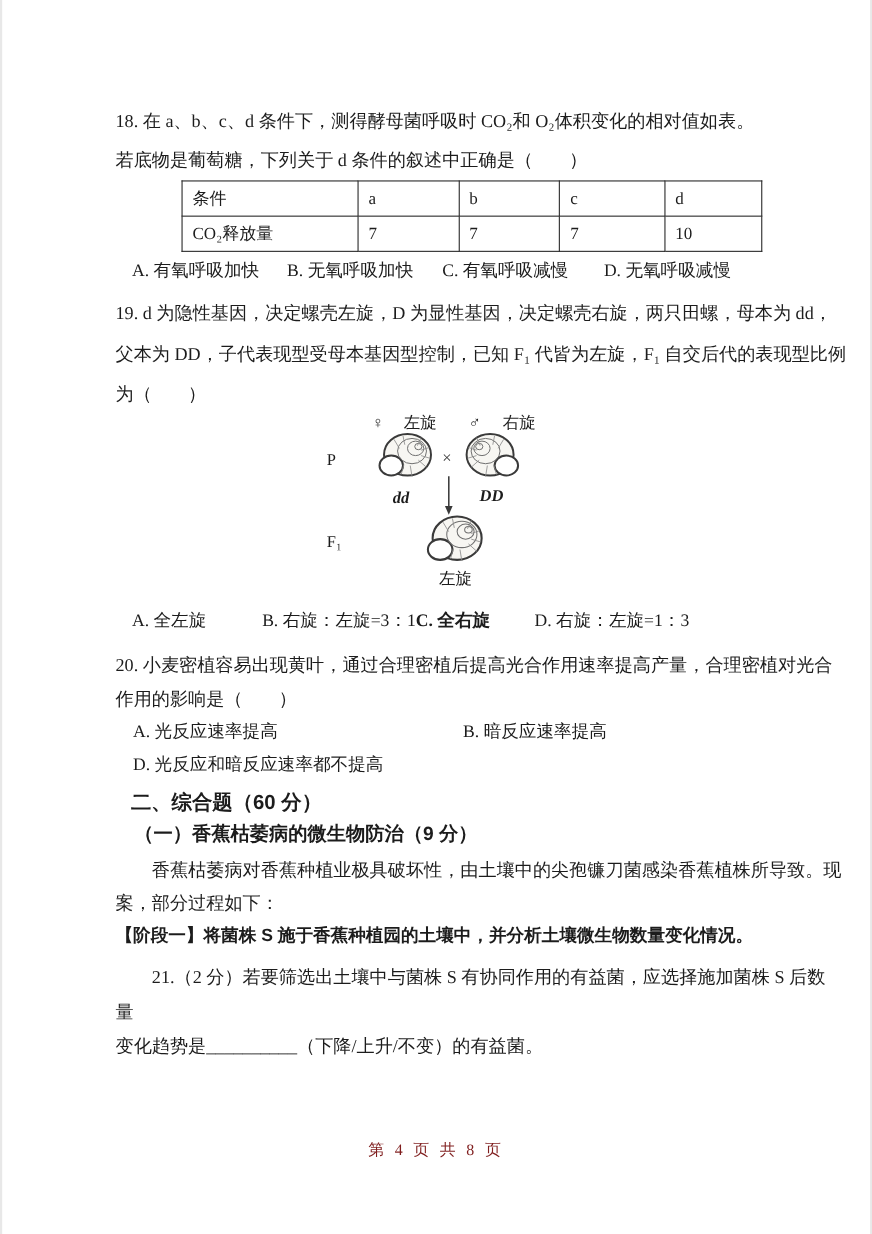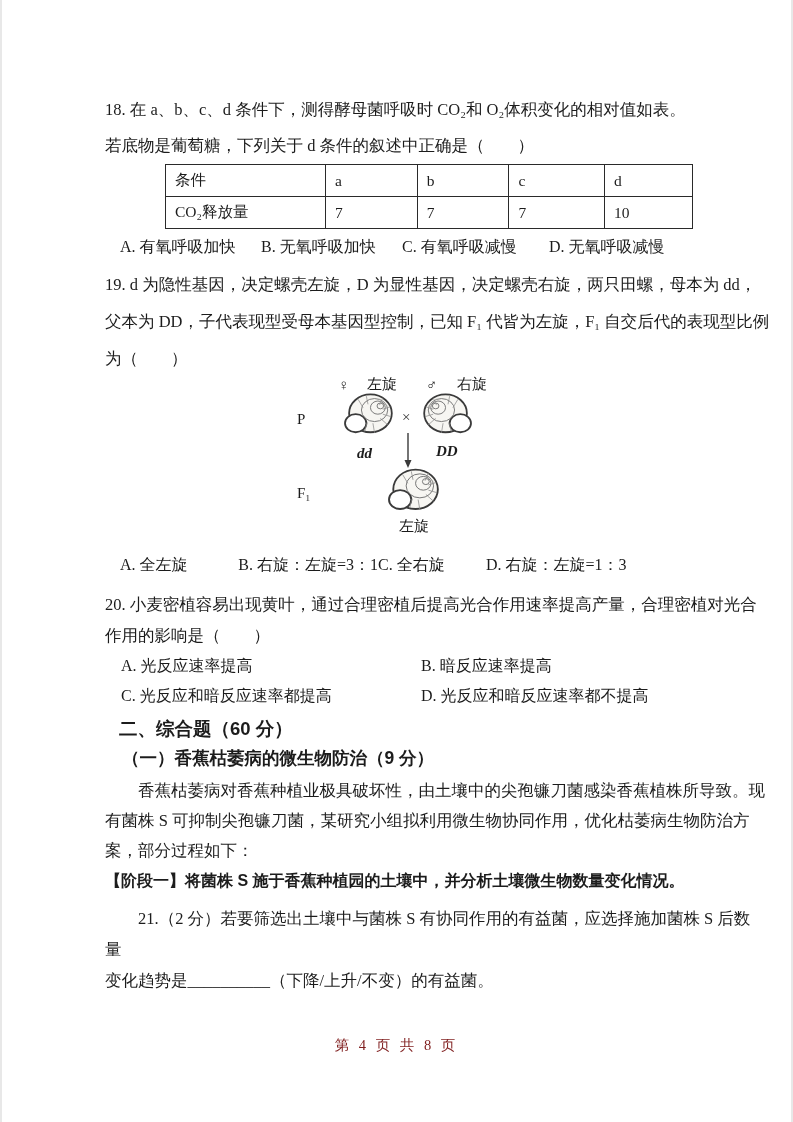--- a/index.html
+++ b/index.html
@@ -17,21 +17,21 @@
   table.resp{border-collapse:collapse;margin:0 0 0 60px;}
   table.resp td{
     border:1.5px solid #2a2a2a;height:31px;padding:0 4px 0 9px;
     font-size:15.5px;vertical-align:middle;
   }
   td.c0{width:150px;} td.c1{width:80px;} td.c2{width:80px;} td.c3{width:84px;} td.c4{width:76px;}
 
   .optrow{display:flex;font-size:16px;line-height:25px;margin-top:5px;padding-left:15px;white-space:nowrap;}
   .optrow span{display:inline-block;}
   .o18 span:nth-child(1){width:141px;} .o18 span:nth-child(2){width:141px;} .o18 span:nth-child(3){width:147px;}
-  .o19 span:nth-child(1){width:96px;}  .o19 span:nth-child(2){width:162px;text-align:right;} .o19 span:nth-child(3){width:108px;}
+  .o19 span:nth-child(1){width:96px;}  .o19 span:nth-child(2){width:162px;text-align:right;} .o19 span:nth-child(3){width:108px;font-weight:bold;}
 
   .optgrid{display:grid;grid-template-columns:300px 1fr;font-size:16px;line-height:30px;padding-left:16px;}
 
   .figure{position:relative;height:170px;margin-top:0;}
   .figure .fl{position:absolute;font-size:15px;white-space:nowrap;}
   .gen-label{font-size:16px;}
   .genotype{font-style:italic;font-weight:bold;font-size:15px;}
   .snail{position:absolute;}
   .snail--flip{transform:scaleX(-1);}
   .cross-x{font-size:14px;color:#333;}
@@ -142,30 +142,28 @@
       <span>D. 右旋：左旋=1：3</span>
     </div>
 
     <div class="qtext2" style="margin-top:12px;">
       <div class="qline">20. 小麦密植容易出现黄叶，通过合理密植后提高光合作用速率提高产量，合理密植对光合</div>
       <div class="qline">作用的影响是（　　）</div>
     </div>
     <div class="optgrid">
       <span>A. 光反应速率提高</span>
       <span>B. 暗反应速率提高</span>
-      <span>C. 光反应和暗反应速率都提高</span>
       <span>D. 光反应和暗反应速率都不提高</span>
     </div>
 
     <div class="h2">二、综合题（60 分）</div>
     <div class="h3">（一）香蕉枯萎病的微生物防治（9 分）</div>
 
     <div class="qtext2 intro">
       <div class="qline indent2">香蕉枯萎病对香蕉种植业极具破坏性，由土壤中的尖孢镰刀菌感染香蕉植株所导致。现</div>
-      <div class="qline">有菌株 S 可抑制尖孢镰刀菌，某研究小组拟利用微生物协同作用，优化枯萎病生物防治方</div>
       <div class="qline">案，部分过程如下：</div>
     </div>
 
     <div class="stage">【阶段一】将菌株 S 施于香蕉种植园的土壤中，并分析土壤微生物数量变化情况。</div>
 
     <div class="qtext2 q21p1">
       <div class="qline indent2">21.（2 分）若要筛选出土壤中与菌株 S 有协同作用的有益菌，应选择施加菌株 S 后数</div>
       <div class="qline">量</div>
     </div>
     <div class="q21p2 qline">变化趋势是__________（下降/上升/不变）的有益菌。</div>

